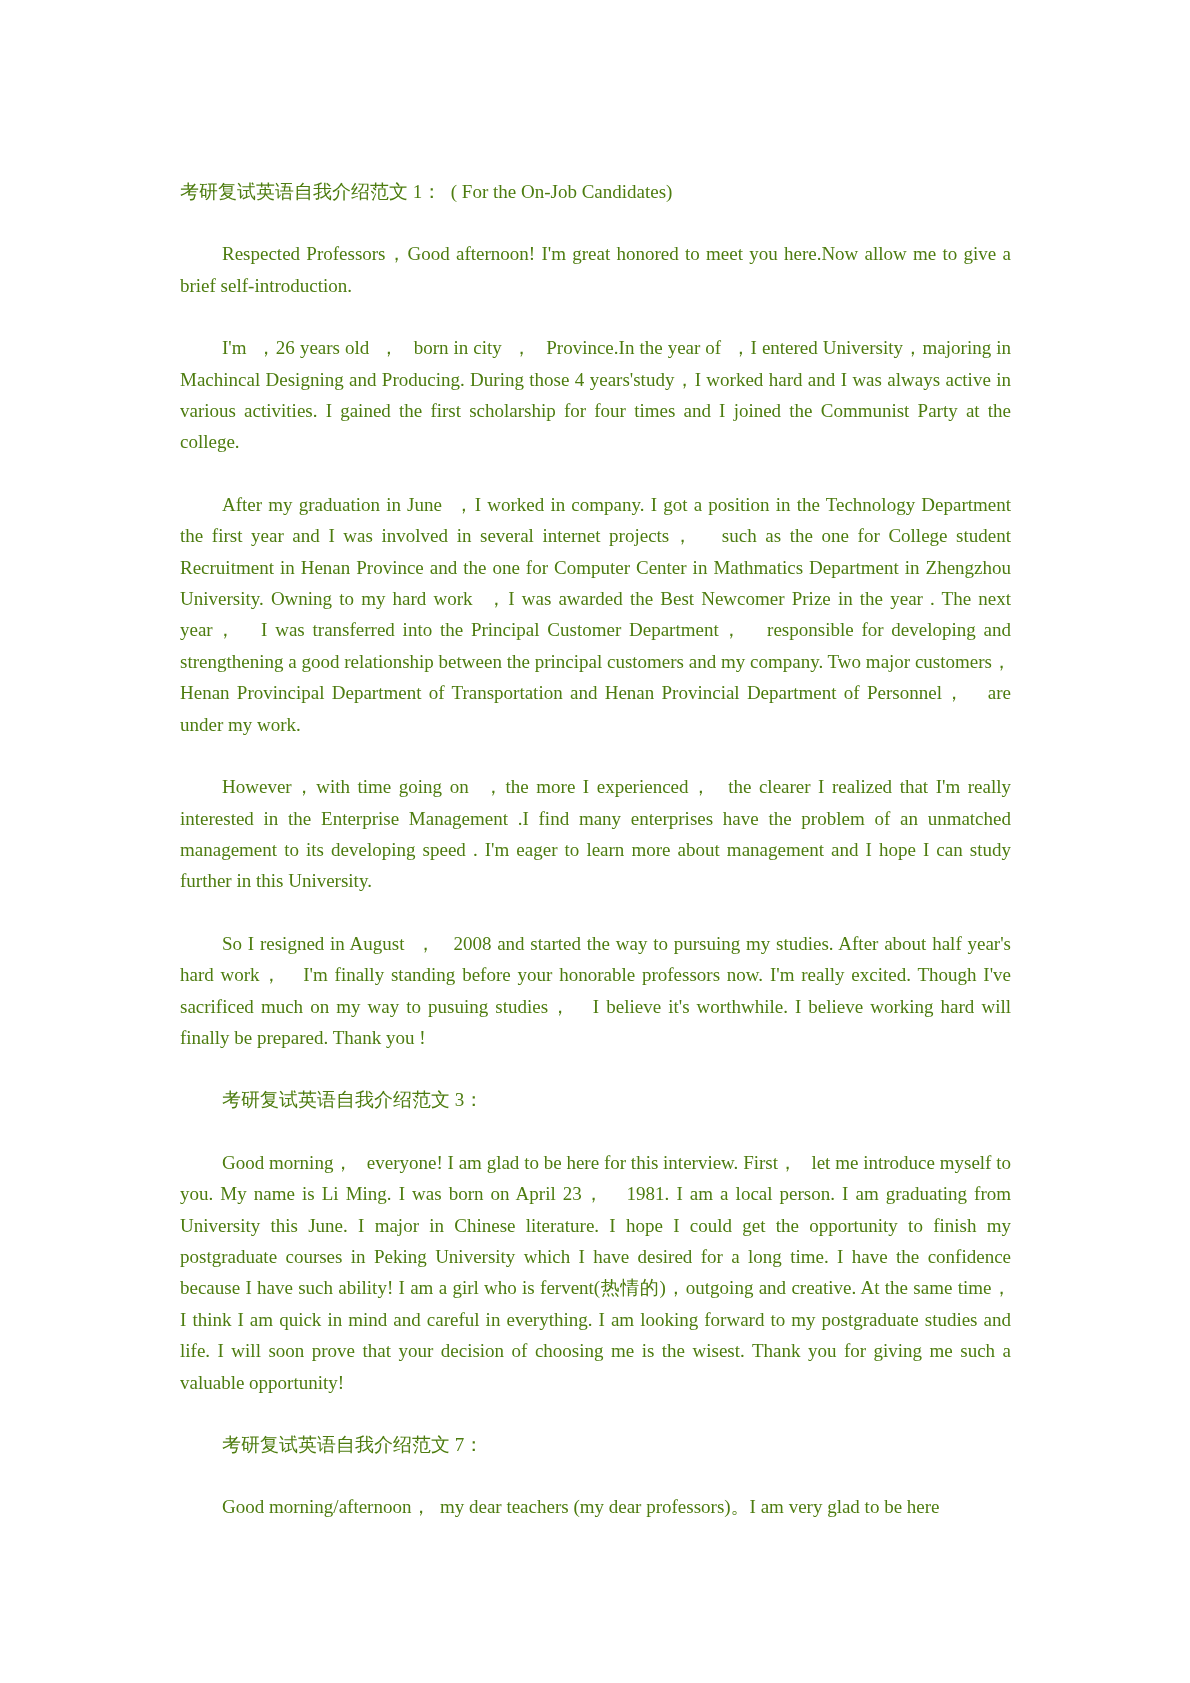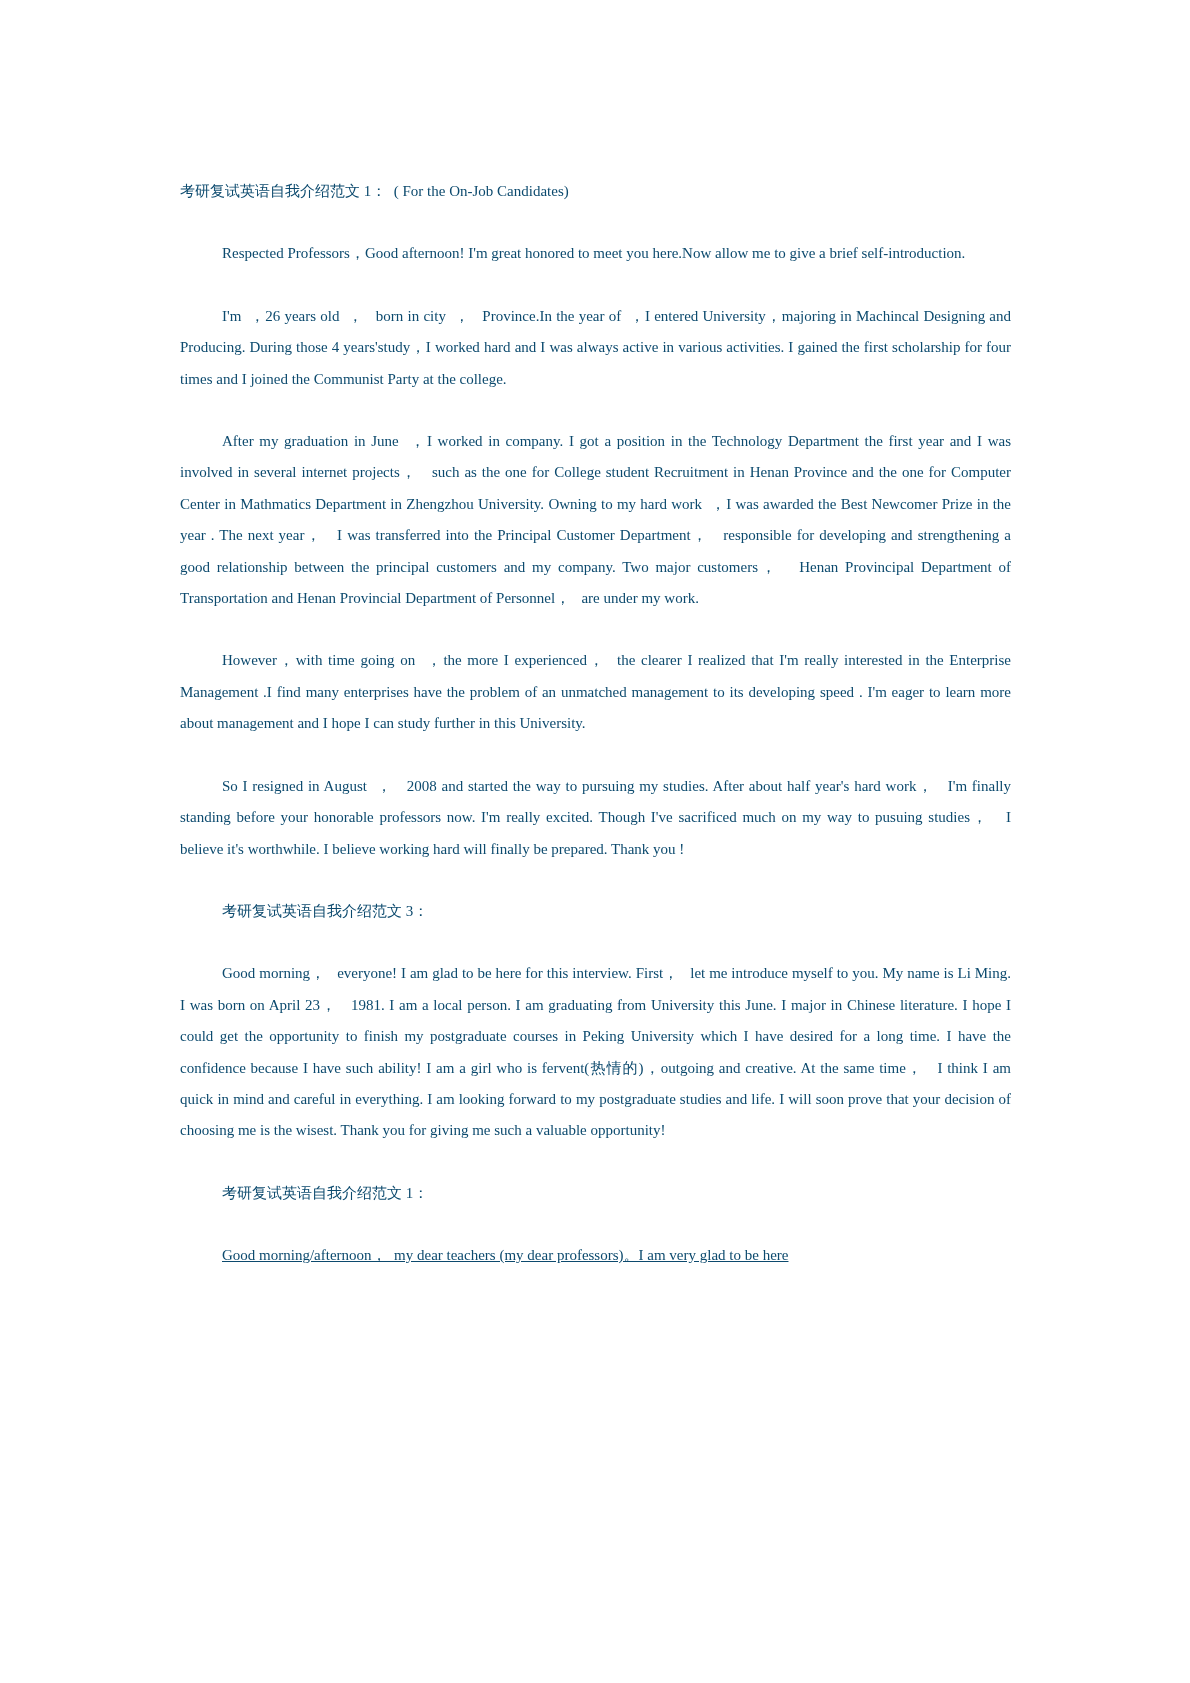--- a/index.html
+++ b/index.html
@@ -3,47 +3,47 @@
 <meta charset="utf-8">
 <style>
   html, body { margin: 0; padding: 0; background: #ffffff; }
   body { width: 1190px; height: 1683px; position: relative; overflow: hidden; }
   .page {
     position: absolute;
     left: 180px;
     top: 176px;
     width: 835px;
     font-family: "Liberation Serif", "DejaVu Serif", serif;
-    font-size: 15px;
-    color: #0c4a6e;
+    font-size: 19px;
+    color: #4d7c0f;
     line-height: 31.4px;
   }
   .heading { margin: 0 0 31px 0; white-space: pre; }
   .heading.indent { padding-left: 42px; }
   .para {
     margin: 0 4px 31px 0;
     text-align: justify;
     text-indent: 42px;
     white-space: pre-wrap;
   }
-  .para.last { margin-bottom: 0; text-decoration: underline; }
+  .para.last { margin-bottom: 0; }
 </style>
 </head>
 <body>
 
 <div class="page">
   <div>
     <p class="heading">考研复试英语自我介绍范文 1：  ( For the On-Job Candidates)</p>
     <p class="para">Respected Professors，Good afternoon! I'm great honored to meet you here.Now allow me to give a brief self-introduction.</p>
     <p class="para">I'm  ，26 years old  ，   born in city  ，   Province.In the year of  ，I entered University，majoring in Machincal Designing and Producing. During those 4 years'study，I worked hard and I was always active in various activities. I gained the first scholarship for four times and I joined the Communist Party at the college.</p>
     <p class="para">After my graduation in June  ，I worked in company. I got a position in the Technology Department the first year and I was involved in several internet projects，   such as the one for College student Recruitment in Henan Province and the one for Computer Center in Mathmatics Department in Zhengzhou University. Owning to my hard work  ，I was awarded the Best Newcomer Prize in the year . The next year，   I was transferred into the Principal Customer Department，   responsible for developing and strengthening a good relationship between the principal customers and my company. Two major customers，   Henan Provincipal Department of Transportation and Henan Provincial Department of Personnel，   are under my work.</p>
     <p class="para">However，with time going on  ，the more I experienced，  the clearer I realized that I'm really interested in the Enterprise Management .I find many enterprises have the problem of an unmatched management to its developing speed . I'm eager to learn more about management and I hope I can study further in this University.</p>
     <p class="para">So I resigned in August  ，   2008 and started the way to pursuing my studies. After about half year's hard work，   I'm finally standing before your honorable professors now. I'm really excited. Though I've sacrificed much on my way to pusuing studies，   I believe it's worthwhile. I believe working hard will finally be prepared. Thank you !</p>
   </div>
   <div>
     <p class="heading indent">考研复试英语自我介绍范文 3：</p>
     <p class="para">Good morning，   everyone! I am glad to be here for this interview. First，   let me introduce myself to you. My name is Li Ming. I was born on April 23，   1981. I am a local person. I am graduating from University this June. I major in Chinese literature. I hope I could get the opportunity to finish my postgraduate courses in Peking University which I have desired for a long time. I have the confidence because I have such ability! I am a girl who is fervent(热情的)，outgoing and creative. At the same time，   I think I am quick in mind and careful in everything. I am looking forward to my postgraduate studies and life. I will soon prove that your decision of choosing me is the wisest. Thank you for giving me such a valuable opportunity!</p>
   </div>
   <div>
-    <p class="heading indent">考研复试英语自我介绍范文 1：</p>
+    <p class="heading indent">考研复试英语自我介绍范文 7：</p>
     <p class="para last">Good morning/afternoon，  my dear teachers (my dear professors)。I am very glad to be here</p>
   </div>
 </div>
 
 </body></html>

